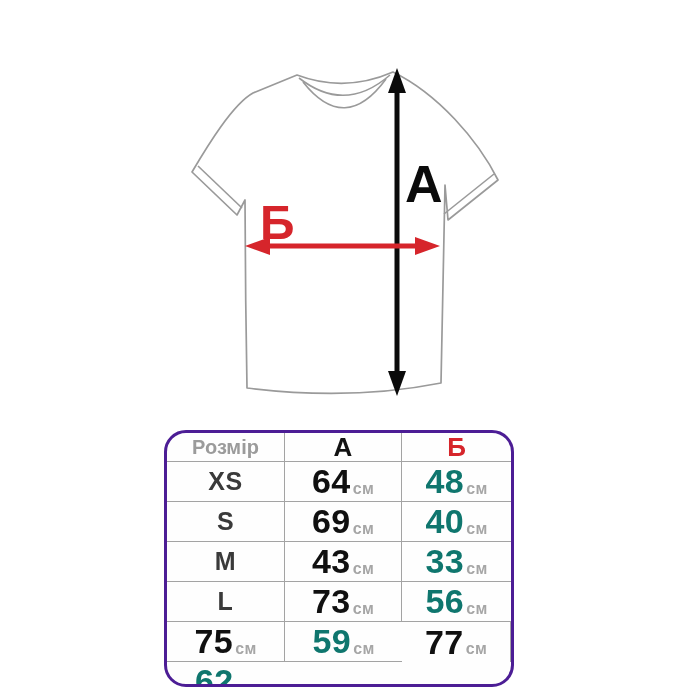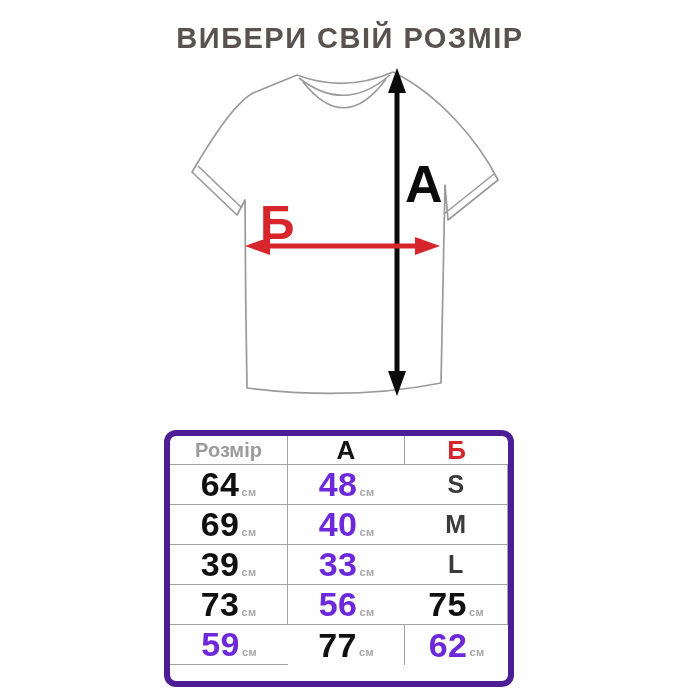--- a/index.html
+++ b/index.html
@@ -10,46 +10,45 @@
   .title{
     position:absolute;top:22px;left:0;width:700px;margin:0;
     text-align:center;font-size:29px;font-weight:700;letter-spacing:1.5px;
     color:#585350;
   }
   .diagram{position:absolute;left:160px;top:52px;width:380px;height:370px;}
 
   
   .size-table{
     position:absolute;left:164px;top:430px;width:350px;height:257px;
-    box-sizing:border-box;border:6px solid #4c1d95;border-radius:12px;overflow:hidden;
+    box-sizing:border-box;border:3px solid #4c1d95;border-radius:22px;overflow:hidden;
     display:grid;grid-template-columns:118px 117px 1fr;
     grid-template-rows:29px repeat(6,1fr);
     background:#fefefe;
   }
   .cell{
     display:flex;align-items:center;justify-content:center;
     border-right:1.5px solid #a3a3a3;border-bottom:1.5px solid #a3a3a3;
     box-sizing:border-box;
   }
   .cell.col-last{border-right:none;}
   .cell.row-last{border-bottom:none;}
   .h-size{color:#9b9b9b;font-weight:700;font-size:20px;}
   .h-val{font-size:26px;font-weight:700;color:#121212;}
   .h-val.red{color:#d6252b;}
   .size-cell{font-size:25px;font-weight:700;color:#3a3a3a;letter-spacing:0.5px;}
   .val{font-size:34px;font-weight:700;color:#101010;letter-spacing:0.5px;}
-  .val.red{color:#6d28d9;}
-  .unit{font-size:11px;font-weight:700;color:#a6a6a6;margin-left:2px;transform:translateY(7px);letter-spacing:0.3px;}
+  .val.red{color:#0f766e;}
+  .unit{font-size:16px;font-weight:700;color:#a6a6a6;margin-left:2px;transform:translateY(7px);letter-spacing:0.3px;}
 </style>
 </head>
 <body>
 
 <div class="stage">
 
-  <h1 class="title">ВИБЕРИ СВІЙ РОЗМІР</h1>
 
   <svg class="diagram" viewBox="0 0 380 370" xmlns="http://www.w3.org/2000/svg">
 
     <g>
       <path d="M 137,23
                L 93,41
                C 73,52 48,93 32,120
                L 77,163
                L 85,148
                C 85,200 86,280 87,336
@@ -81,20 +80,21 @@
       <text x="100" y="187" font-size="48" font-weight="bold" fill="#d6252b" font-family="Liberation Sans, sans-serif">Б</text>
     </g>
   </svg>
 
   <div class="size-table">
 
     <div class="cell h-size">Розмір</div>
     <div class="cell h-val">А</div>
     <div class="cell h-val red col-last">Б</div>
 
+    <div class="cell size-cell">XS</div>
     <div class="cell">
       <span class="val">64</span>
       <span class="unit">см</span>
     </div>
     <div class="cell col-last">
       <span class="val red">48</span>
       <span class="unit">см</span>
     </div>
 
     <div class="cell size-cell">S</div>
@@ -102,21 +102,21 @@
       <span class="val">69</span>
       <span class="unit">см</span>
     </div>
     <div class="cell col-last">
       <span class="val red">40</span>
       <span class="unit">см</span>
     </div>
 
     <div class="cell size-cell">M</div>
     <div class="cell">
-      <span class="val">39</span>
+      <span class="val">43</span>
       <span class="unit">см</span>
     </div>
     <div class="cell col-last">
       <span class="val red">33</span>
       <span class="unit">см</span>
     </div>
 
     <div class="cell size-cell">L</div>
     <div class="cell">
       <span class="val">73</span>

